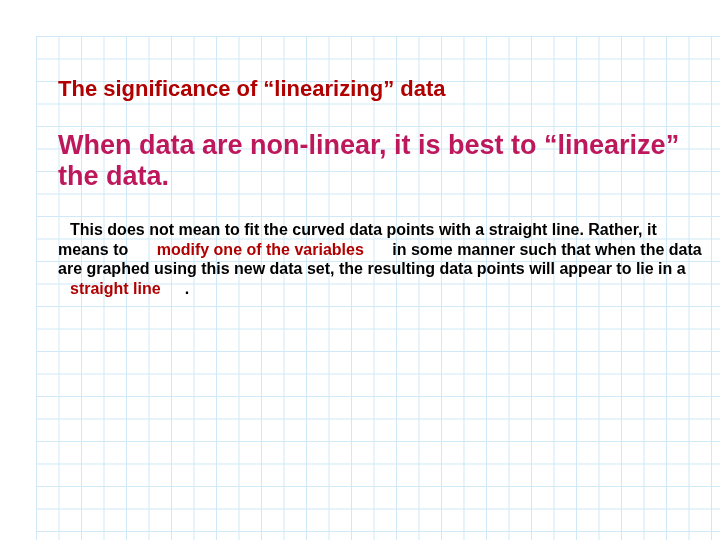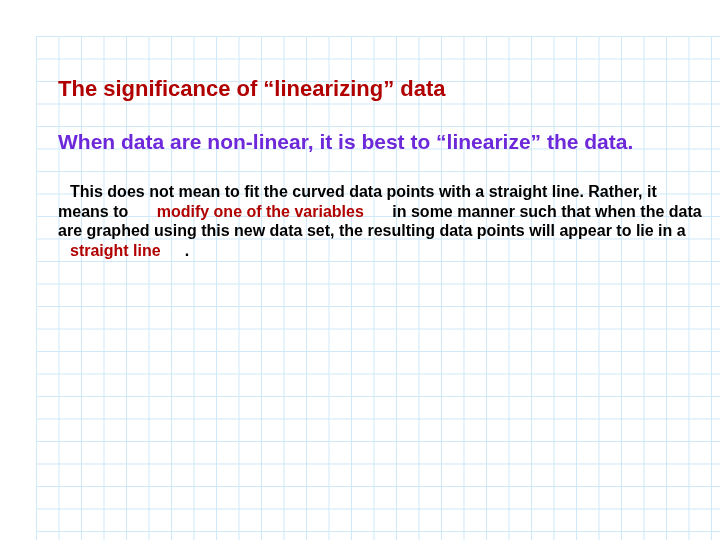--- a/index.html
+++ b/index.html
@@ -23,23 +23,23 @@
       z-index: 1;
       padding: 28px 10px 0 10px;
     }
     .title {
       font-size: 22px;
       font-weight: bold;
       color: #b00000;
       margin-bottom: 28px;
     }
     .line1 {
-      font-size: 21px;
+      font-size: 27px;
       font-weight: bold;
-      color: #6d28d9;
+      color: #be185d;
       margin-bottom: 28px;
     }
     .para {
       font-size: 16px;
       font-weight: bold;
       color: #000;
       line-height: 1.22;
     }
     .para .red { color: #b00000; }
   </style>

